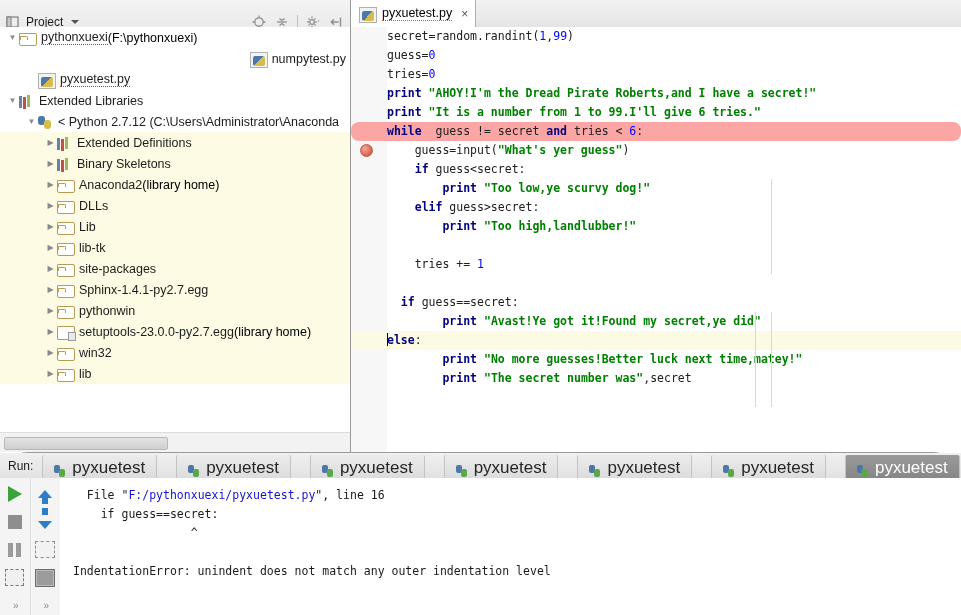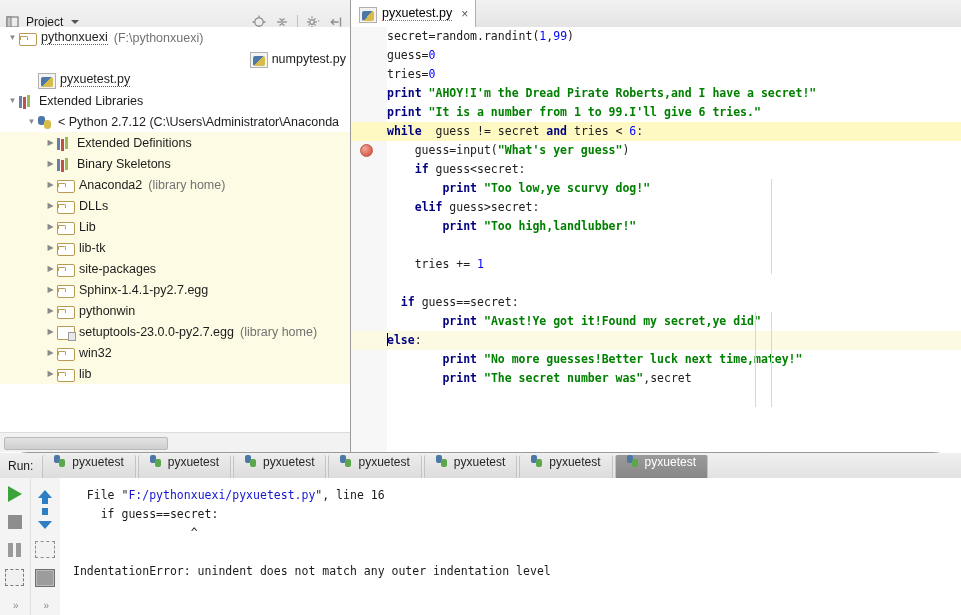--- a/index.html
+++ b/index.html
@@ -52,21 +52,21 @@
     height: 21px; display: flex; align-items: center;
     white-space: nowrap; font-size: 12.5px; color: #1c1c1c;
     padding-right: 4px;
   }
   .tnode.hl { background: #fdfbe3; }
   .twist {
     width: 13px; text-align: center; flex: 0 0 13px;
     color: #8a8a8a; font-size: 8px; line-height: 1;
   }
   .tlabel { margin-left: 4px; }
-  .tsub { color: #737373; margin-left: 6px; }
+  .tsub { color: #000000; }
 
   
   .ic { flex: 0 0 16px; width: 16px; height: 16px; position: relative; display:inline-block;}
   .ic-folder-open, .ic-folder {
     width: 14px; height: 11px; border: 1px solid #b99a52;
     border-radius: 1px 2px 2px 2px; background: #fff;
     margin-top: 3px;
   }
   .ic-folder:after, .ic-folder-open:after {
     content:""; position:absolute; left:0; top:2px; width:6px; height:3px;
@@ -146,21 +146,21 @@
   }
   #code {
     position:absolute; left:0; top:0; right:0; bottom:0;
     font-family: "DejaVu Sans Mono", "Liberation Mono", monospace;
     font-size: 11.5px;
   }
   .cl {
     height: 19px; line-height: 19px;
     white-space: pre; padding-left: 36px;
   }
-  .cl.warn-hl { background:#fef9c3; }
+  .cl.warn-hl { background:#fca5a5;border-radius:8px; }
   .cl.caret-hl { background:#fcfae2; }
   .kw   { color:#000080; font-weight:bold; }
   .str  { color:#008000; font-weight:bold; }
   .num  { color:#0000ff; }
   .pln  { color:#202020; }
   .brk {
     position:absolute; left:9px; width:13px; height:13px; border-radius:50%;
     background: radial-gradient(circle at 35% 32%, #f2a79a, #d9604f 72%, #b94b3d);
     border:1px solid #c05544;
     box-sizing:border-box;
@@ -182,25 +182,25 @@
   #run-tabstrip {
     height:25px; background: linear-gradient(#f0f0f0,#e2e2e2);
     border-bottom:1px solid #b4b4b4;
     display:flex; align-items:stretch;
   }
   .run-label {
     display:flex; align-items:center; padding:0 8px;
     font-size:12px; color:#1b1b1b;
   }
   .rtab {
-    display:flex; align-items:flex-start; gap:5px;
-    padding:0 11px; font-size:12px;
+    display:flex; align-items:flex-end; gap:5px;
+    padding:0 11px; font-size:17px;
     background: linear-gradient(#ececec,#dcdcdc);
     border-left:1px solid #c3c3c3; border-right:1px solid #c3c3c3;
-    margin: 2px 1px 0 1px; border-radius: 2px 2px 0 0;
+    margin: 2px 18px 0 1px; border-radius: 2px 2px 0 0;
     color:#262626;
   }
   .rtab.active {
     background: linear-gradient(#9a9a9a,#878787);
     color:#ffffff; font-weight:normal;
   }
   .ic-pysm { width:13px; height:13px; position:relative; flex:0 0 13px;}
   .ic-pysm:before, .ic-pysm:after{
     content:""; position:absolute; width:6px; height:8px; border-radius:2px;
   }

